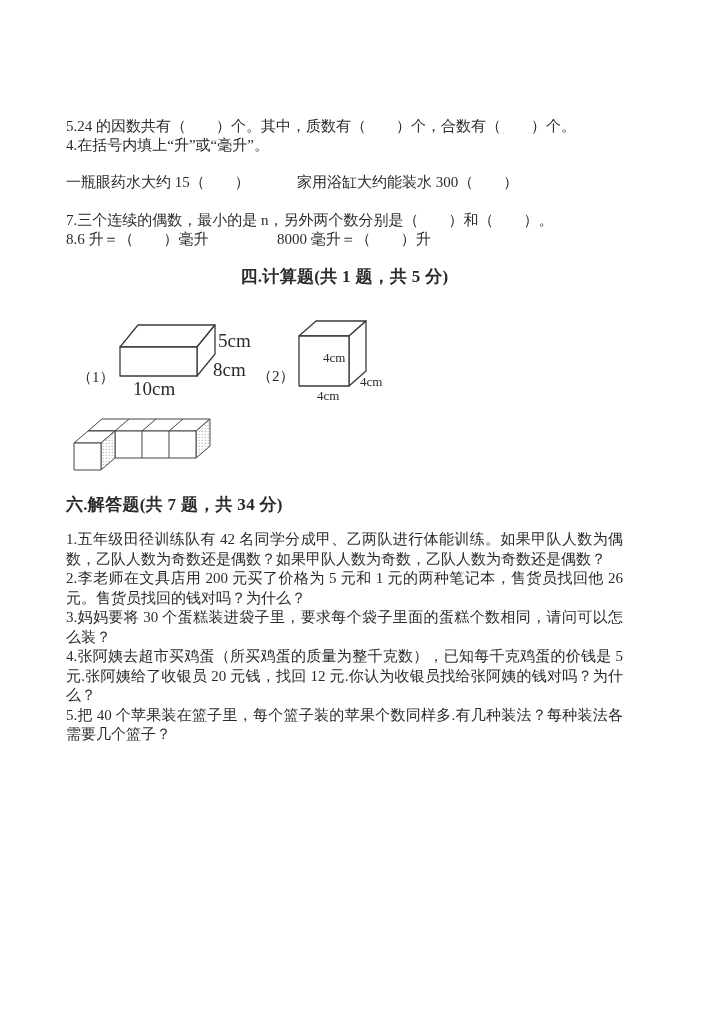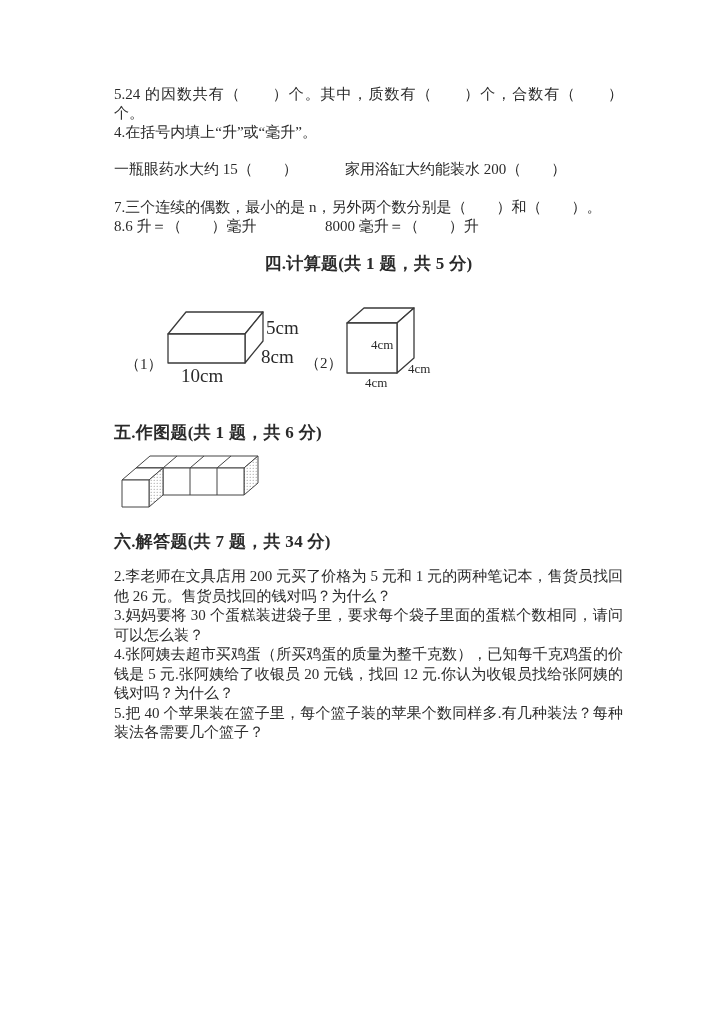--- a/index.html
+++ b/index.html
@@ -3,21 +3,21 @@
 <meta charset="utf-8">
 <style>
   * { margin:0; padding:0; box-sizing:border-box; }
   body {
     width:720px; height:1018px;
     background:#ffffff;
     color:#2a2a2a;
     font-family:"Liberation Serif","DejaVu Serif",serif;
     overflow:hidden;
   }
-  .page { padding:85px 97px 0 114px; }
+  .page { padding:85px 97px 0 66px;margin-top:32px; }
   .qline {
     font-size:15px;
     line-height:19px;
     text-align:justify;
   }
   .row-split span.left { display:inline-block; }
   .w-q6 { width:231px; }
   .w-q8 { width:211px; }
   .mt-block  { margin-top:19px; }
   .mt-small  { margin-top:18px; }
@@ -59,21 +59,21 @@
   .edge-thin { stroke:#444444; stroke-width:1; fill:none; }
 </style>
 </head>
 <body>
 
 <div class="page">
 
   <div class="qline">5.24 的因数共有（　　）个。其中，质数有（　　）个，合数有（　　）个。</div>
   <div class="qline">4.在括号内填上“升”或“毫升”。</div>
   <div class="qline mt-small row-split">
-    <span class="left w-q6">一瓶眼药水大约 15（　　）</span><span>家用浴缸大约能装水 200（　　）</span>
+    <span class="left w-q6">一瓶眼药水大约 15（　　）</span><span>家用浴缸大约能装水 300（　　）</span>
   </div>
   <div class="qline mt-block">7.三个连续的偶数，最小的是 n，另外两个数分别是（　　）和（　　）。</div>
   <div class="qline row-split">
     <span class="left w-q8">8.6 升＝（　　）毫升</span><span>8000 毫升＝（　　）升</span>
   </div>
 
   <div class="sec-heading h-calc">四.计算题(共 1 题，共 5 分)</div>
 
   <div class="figures">
     <svg class="fig-cuboid" width="184" height="95" viewBox="0 0 184 95" xmlns="http://www.w3.org/2000/svg">
@@ -89,21 +89,20 @@
       <polygon class="face" points="46,25 96,25 113,10 63,10"></polygon>
       <polygon class="face" points="96,25 113,10 113,60 96,75"></polygon>
       <polygon class="face" points="46,25 96,25 96,75 46,75"></polygon>
       <text class="fig-index" x="4" y="70">（2）</text>
       <text class="dim-small" x="70" y="51">4cm</text>
       <text class="dim-small" x="107" y="75">4cm</text>
       <text class="dim-small" x="64" y="89">4cm</text>
     </svg>
   </div>
 
-  <div class="sec-heading h-draw">五.作图题(共 1 题，共 6 分)</div>
 
   <svg class="fig-cuberow" width="155" height="58" viewBox="0 0 155 58" xmlns="http://www.w3.org/2000/svg">
     <defs>
       <pattern id="dots" width="3" height="3" patternUnits="userSpaceOnUse">
         <rect width="3" height="3" fill="#ffffff"></rect>
         <circle cx="1.2" cy="1.2" r="0.55" fill="#8a8a8a"></circle>
       </pattern>
     </defs>
 
     <polygon class="face-thin" points="19,13 127,13 141,1 33,1"></polygon>
@@ -116,19 +115,20 @@
     <line class="edge-thin" x1="73" y1="13" x2="87" y2="1"></line>
     <line class="edge-thin" x1="100" y1="13" x2="114" y2="1"></line>
 
     <polygon class="face-thin" points="5,25 32,25 46,13 19,13"></polygon>
     <polygon points="32,25 46,13 46,40 32,52" fill="url(#dots)" stroke="#444444" stroke-width="1" stroke-linejoin="round"></polygon>
     <rect class="face-thin" x="5" y="25" width="27" height="27"></rect>
   </svg>
 
   <div class="sec-heading h-solve">六.解答题(共 7 题，共 34 分)</div>
   <div class="problems">
+    <div class="problem">1.五年级田径训练队有 42 名同学分成甲、乙两队进行体能训练。如果甲队人数为偶数，乙队人数为奇数还是偶数？如果甲队人数为奇数，乙队人数为奇数还是偶数？</div>
     <div class="problem">2.李老师在文具店用 200 元买了价格为 5 元和 1 元的两种笔记本，售货员找回他 26 元。售货员找回的钱对吗？为什么？</div>
     <div class="problem">3.妈妈要将 30 个蛋糕装进袋子里，要求每个袋子里面的蛋糕个数相同，请问可以怎么装？</div>
     <div class="problem">4.张阿姨去超市买鸡蛋（所买鸡蛋的质量为整千克数），已知每千克鸡蛋的价钱是 5 元.张阿姨给了收银员 20 元钱，找回 12 元.你认为收银员找给张阿姨的钱对吗？为什么？</div>
     <div class="problem">5.把 40 个苹果装在篮子里，每个篮子装的苹果个数同样多.有几种装法？每种装法各需要几个篮子？</div>
   </div>
 
 </div>
 
 </body></html>

